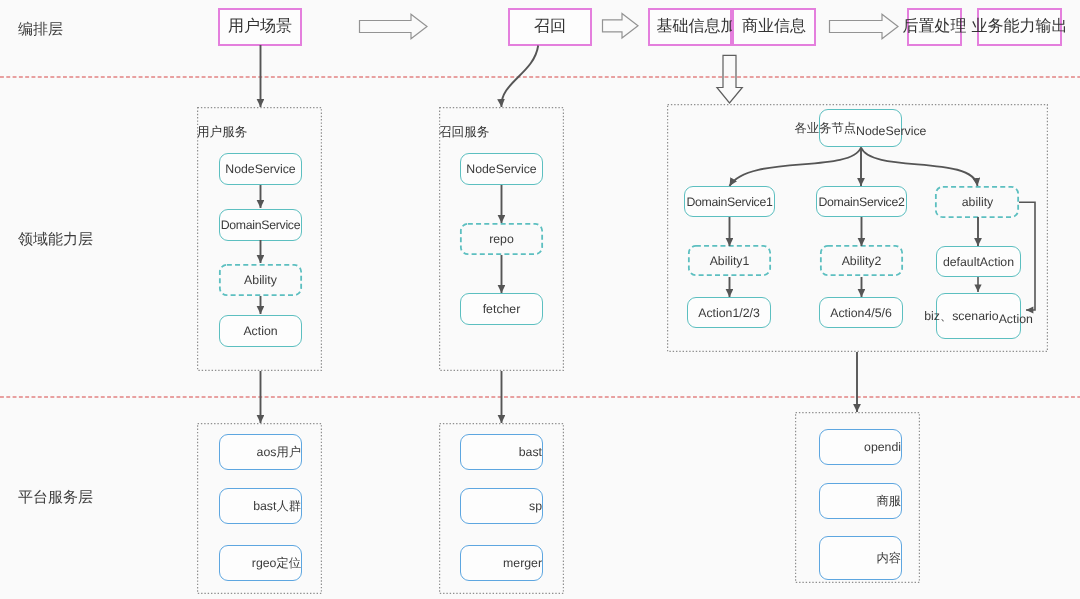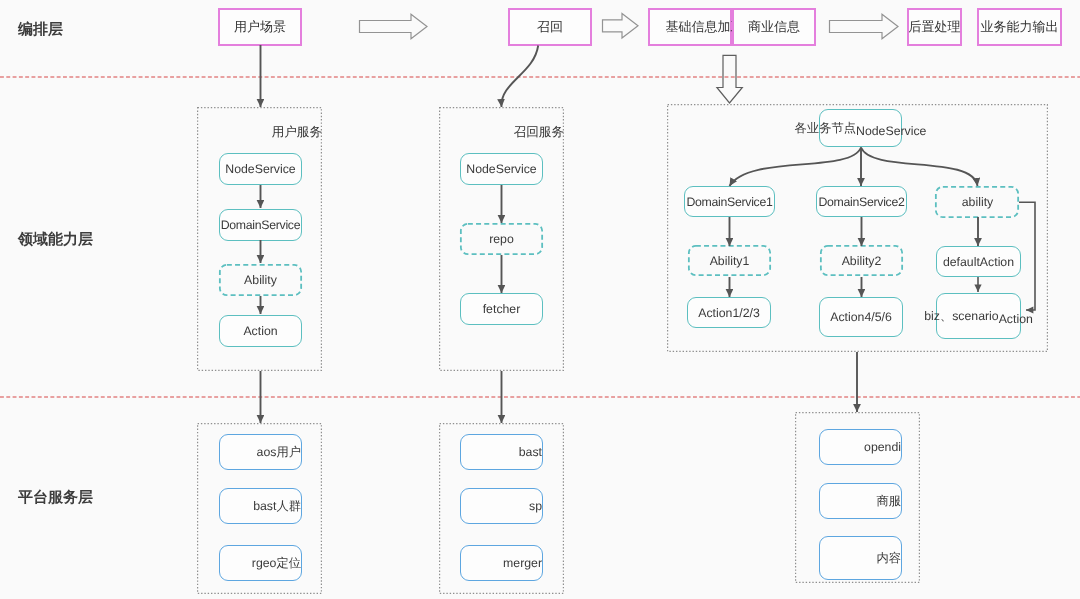--- a/index.html
+++ b/index.html
@@ -1,23 +1,23 @@
 <!DOCTYPE html>
 <html><head>
 <meta charset="utf-8">
 <style>
   html,body{margin:0;padding:0;}
   body{width:1080px;height:599px;background:#fafafa;
        font-family:"Liberation Sans",sans-serif;overflow:hidden;position:relative;}
   #stage{position:absolute;left:0;top:0;width:1080px;height:599px;}
   *{-webkit-font-smoothing:antialiased;text-rendering:geometricPrecision;}
-  .layer-label{position:absolute;font-size:15px;color:#3d3d3d;white-space:nowrap;font-weight:bold;}
+  .layer-label{position:absolute;font-size:15px;color:#3d3d3d;white-space:nowrap;}
   .pbox{position:absolute;box-sizing:border-box;border:2px solid #e47fdd;background:#fdfdfd;
-     display:flex;align-items:center;justify-content:center;font-size:13px;color:#333;white-space:nowrap;}
-  .gtitle{position:absolute;font-size:12.6px;color:#333;white-space:nowrap;text-align:right;}
+     display:flex;align-items:center;justify-content:center;font-size:16px;color:#333;white-space:nowrap;}
+  .gtitle{position:absolute;font-size:12.6px;color:#333;white-space:nowrap;text-align:left;}
   .nb{position:absolute;box-sizing:border-box;display:flex;flex-direction:row;
      align-items:center;justify-content:center;font-size:12.3px;color:#3a3a3a;white-space:nowrap;
      border-radius:9px;background:#fdfdfd;}
   .nb.teal{border:1.8px solid #5cbfc0;}
   .nb.tealdash{border:none;background:transparent;}
   .nb.blue{border:1.8px solid #5da6e0;justify-content:flex-end;}
   .nb .l2{margin-top:5px;}
   .nb.tight{letter-spacing:-0.3px;}
   svg.layer{position:absolute;left:0;top:0;width:1080px;height:599px;pointer-events:none;overflow:visible;}
 </style>
@@ -69,21 +69,21 @@
     </div>
 <div class="nb teal" style="left:687px;top:297px;width:84px;height:31px;">
       <span>Action1/2/3</span>
     </div>
 <div class="nb teal tight" style="left:816px;top:186px;width:91px;height:31px;">
       <span>DomainService2</span>
     </div>
 <div class="nb tealdash" style="left:820px;top:245px;width:83px;height:31px;">
       <span>Ability2</span>
     </div>
-<div class="nb teal" style="left:819px;top:297px;width:84px;height:40px;">
+<div class="nb teal" style="left:819px;top:297px;width:84px;height:31px;">
       <span>Action4/5/6</span>
     </div>
 <div class="nb tealdash" style="left:936px;top:186px;width:83px;height:31px;">
       <span>ability</span>
     </div>
 <div class="nb teal" style="left:936px;top:246px;width:85px;height:31px;">
       <span>defaultAction</span>
     </div>
 <div class="nb teal" style="left:936px;top:293px;width:85px;height:46px;">
       <span>biz、scenario</span>

